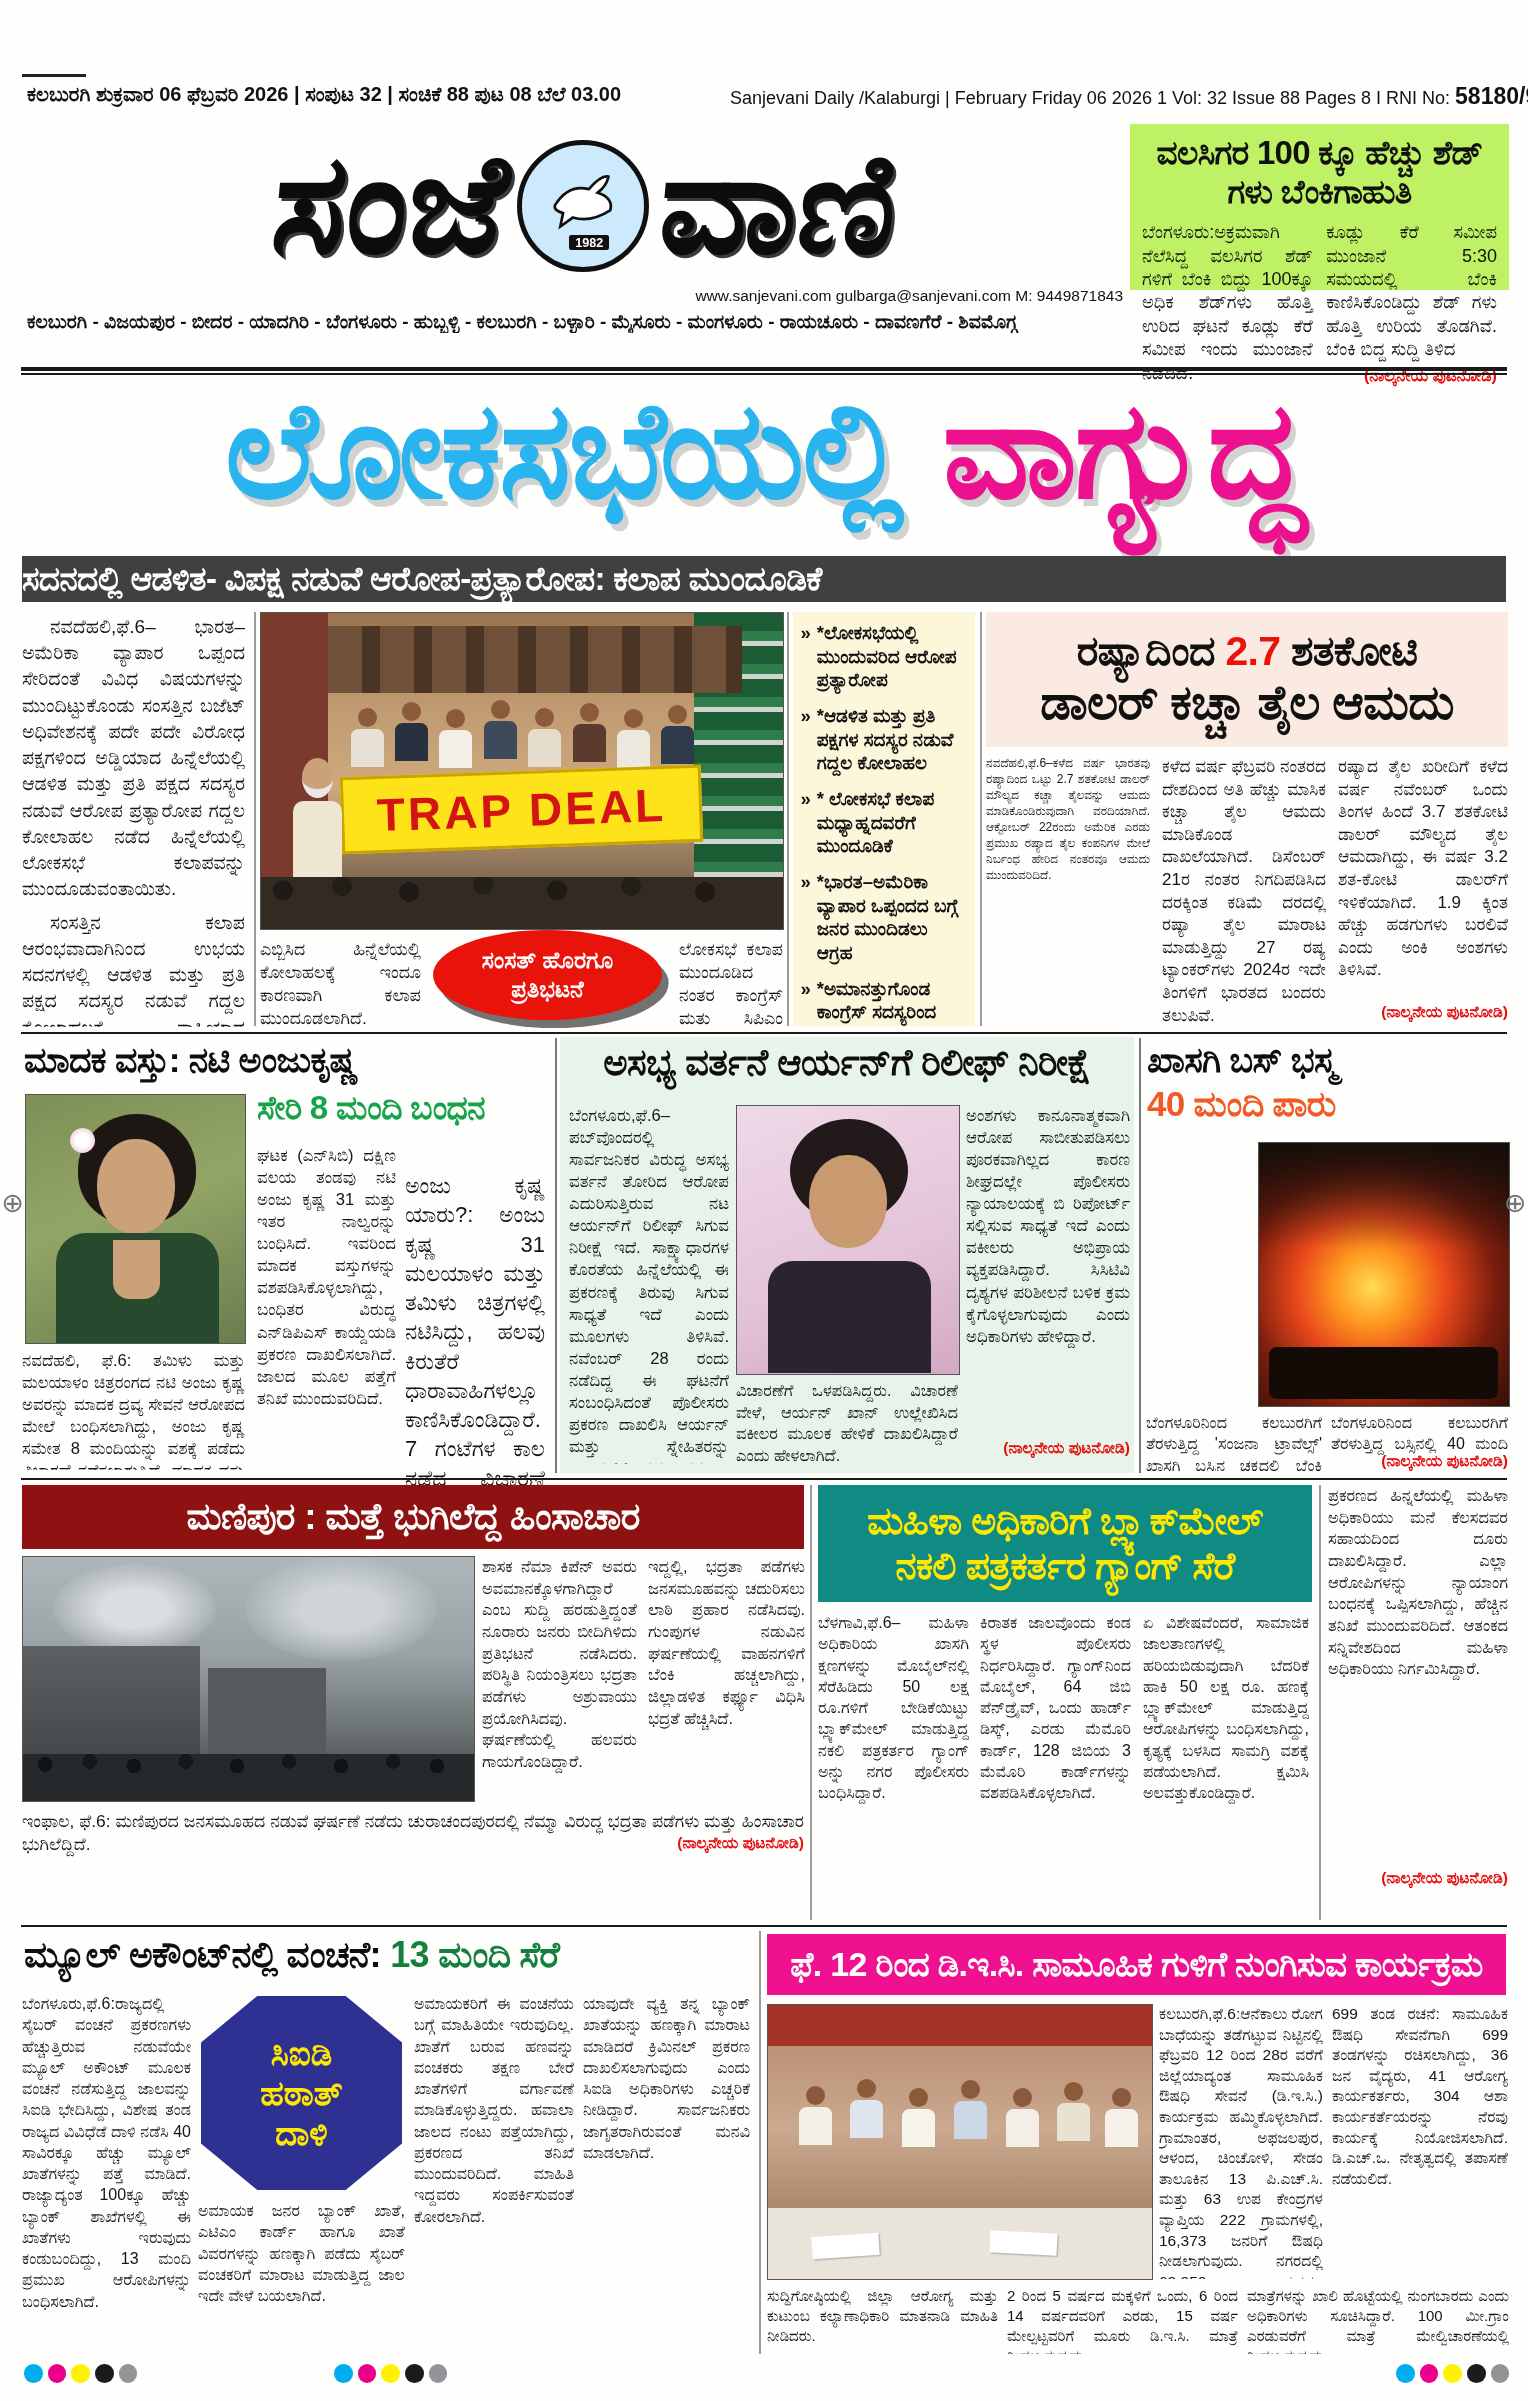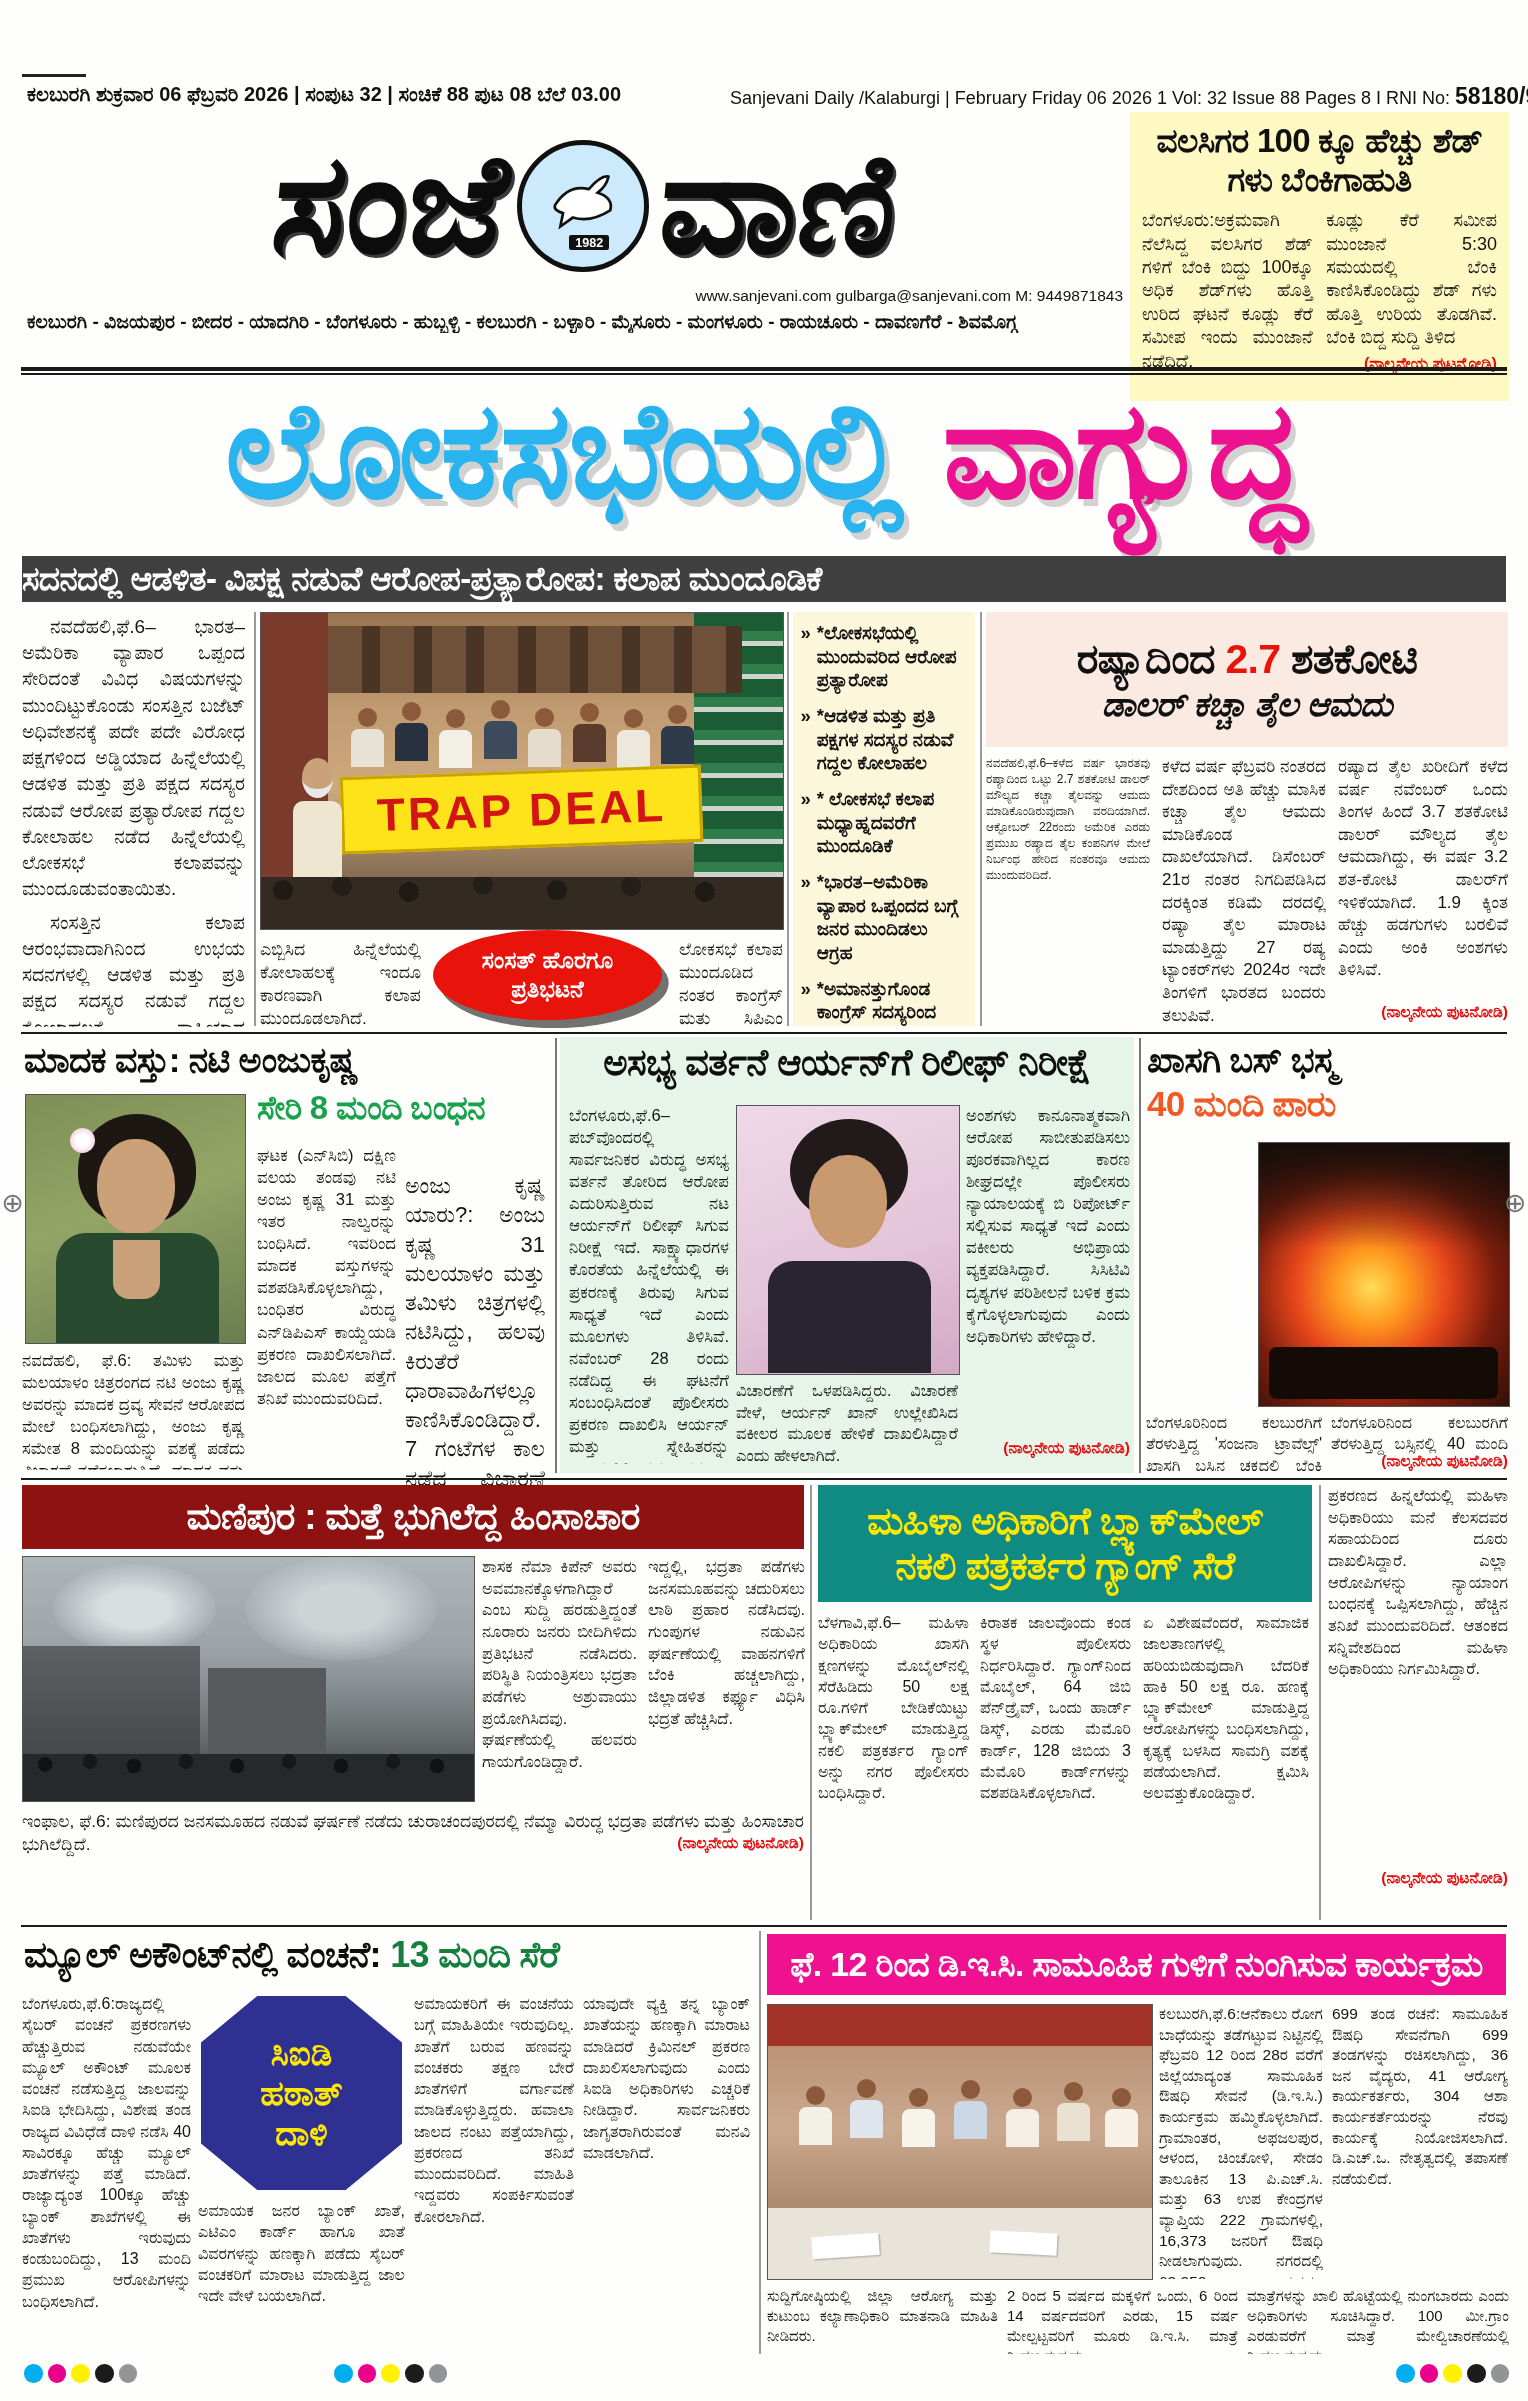--- a/index.html
+++ b/index.html
@@ -39,21 +39,21 @@
     <span style="font-size:139px;font-weight:900;color:#0c0c0c;transform:skewX(-5deg);text-shadow:3px 3px 0 #3a3a3a;">ಸಂಜೆ</span>
     <span style="position:relative;width:122px;height:122px;border-radius:50%;background:#cdeafc;border:5.2px solid #101010;display:flex;align-items:center;justify-content:center;flex-direction:column;">
       <svg width="89" height="74" viewBox="0 0 100 80">
         <path d="M18 48 Q33 24 56 30 Q70 14 78 16 Q76 26 66 34 Q84 40 80 54 Q58 68 38 62 L24 72 L27 57 Q16 54 18 48 Z" fill="#ffffff" stroke="#101010" stroke-width="3"></path>
       </svg>
       <span style="font-size:12.6px;font-weight:bold;background:#101010;color:#fff;padding:0.7px 6px;border-radius:2.2px;margin-left:12px;">1982</span>
     </span>
     <span style="font-size:139px;font-weight:900;color:#0c0c0c;transform:skewX(-5deg);text-shadow:3px 3px 0 #3a3a3a;">ವಾಣಿ</span>
   </div>
 
-  <div class="abs" style="left:1130px;top:112px;width:379px;height:289px;background:#fef9c3;padding:10.4px 12px;box-sizing:border-box;">
+  <div class="abs" style="left:1130px;top:124px;width:379px;height:166px;background:#bef264;padding:10.4px 12px;box-sizing:border-box;">
     <div style="font-size:33px;font-weight:900;text-align:center;line-height:1.18;letter-spacing:-0.7px;">ವಲಸಿಗರ 100 ಕ್ಕೂ ಹೆಚ್ಚು ಶೆಡ್ ಗಳು ಬೆಂಕಿಗಾಹುತಿ</div>
     <div style="display:flex;gap:13.3px;margin-top:9px;">
       <div style="width:50%;font-size:18px;text-align:justify;line-height:1.3;">ಬೆಂಗಳೂರು:ಅಕ್ರಮವಾಗಿ ನೆಲೆಸಿದ್ದ ವಲಸಿಗರ ಶೆಡ್ ಗಳಿಗೆ ಬೆಂಕಿ ಬಿದ್ದು 100ಕ್ಕೂ ಅಧಿಕ ಶೆಡ್‌ಗಳು ಹೊತ್ತಿ ಉರಿದ ಘಟನೆ ಕೂಡ್ಲು ಕೆರೆ ಸಮೀಪ ಇಂದು ಮುಂಜಾನೆ ನಡೆದಿದೆ.</div>
       <div style="width:50%;font-size:18px;text-align:justify;line-height:1.3;">
         <span>ಕೂಡ್ಲು ಕೆರೆ ಸಮೀಪ ಮುಂಜಾನೆ 5:30 ಸಮಯದಲ್ಲಿ ಬೆಂಕಿ ಕಾಣಿಸಿಕೊಂಡಿದ್ದು ಶೆಡ್ ಗಳು ಹೊತ್ತಿ ಉರಿಯ ತೊಡಗಿವೆ. ಬೆಂಕಿ ಬಿದ್ದ ಸುದ್ದಿ ತಿಳಿದ</span>
         <div class="note" style="text-align:right;font-size:16.3px;margin-top:3px;">(ನಾಲ್ಕನೇಯ ಪುಟನೋಡಿ)</div>
       </div>
     </div>
   </div>
 
@@ -153,21 +153,21 @@
       </div>
 
   </div>
 
   <div class="vr" style="left:980px;top:612px;height:414px;"></div>
 
   <div class="abs" style="left:986px;top:612px;width:522px;height:135px;background:#fbeae1;display:flex;flex-direction:column;align-items:center;justify-content:center;line-height:1.18;">
     <div style="font-size:41px;font-weight:900;letter-spacing:-0.7px;">
       <span>ರಷ್ಯಾದಿಂದ </span><span style="color:#e8140c;">2.7</span><span> ಶತಕೋಟಿ</span>
     </div>
-    <div style="font-size:34px;font-weight:900;letter-spacing:-0.7px;font-style:italic;">ಡಾಲರ್ ಕಚ್ಚಾ ತೈಲ ಆಮದು</div>
+    <div style="font-size:48px;font-weight:900;letter-spacing:-0.7px;">ಡಾಲರ್ ಕಚ್ಚಾ ತೈಲ ಆಮದು</div>
   </div>
   <div class="c" style="left:986px;top:756px;width:164px;height:271px;font-size:12px;">ನವದೆಹಲಿ,ಫೆ.6–ಕಳೆದ ವರ್ಷ ಭಾರತವು ರಷ್ಯಾದಿಂದ ಒಟ್ಟು 2.7 ಶತಕೋಟಿ ಡಾಲರ್ ಮೌಲ್ಯದ ಕಚ್ಚಾ ತೈಲವನ್ನು ಆಮದು ಮಾಡಿಕೊಂಡಿರುವುದಾಗಿ ವರದಿಯಾಗಿದೆ. ಆಕ್ಟೋಬರ್ 22ರಂದು ಅಮೆರಿಕ ಎರಡು ಪ್ರಮುಖ ರಷ್ಯಾದ ತೈಲ ಕಂಪನಿಗಳ ಮೇಲೆ ನಿರ್ಬಂಧ ಹೇರಿದ ನಂತರವೂ ಆಮದು ಮುಂದುವರಿದಿದೆ.</div>
   <div class="c" style="left:1162px;top:756px;width:164px;height:271px;font-size:17px;">ಕಳೆದ ವರ್ಷ ಫೆಬ್ರವರಿ ನಂತರದ ದೇಶದಿಂದ ಅತಿ ಹೆಚ್ಚು ಮಾಸಿಕ ಕಚ್ಚಾ ತೈಲ ಆಮದು ಮಾಡಿಕೊಂಡ ದಾಖಲೆಯಾಗಿದೆ. ಡಿಸೆಂಬರ್ 21ರ ನಂತರ ನಿಗದಿಪಡಿಸಿದ ದರಕ್ಕಿಂತ ಕಡಿಮೆ ದರದಲ್ಲಿ ರಷ್ಯಾ ತೈಲ ಮಾರಾಟ ಮಾಡುತ್ತಿದ್ದು 27 ರಷ್ಯ ಟ್ಯಾಂಕರ್‌ಗಳು 2024ರ ಇದೇ ತಿಂಗಳಿಗೆ ಭಾರತದ ಬಂದರು ತಲುಪಿವೆ.</div>
   <div class="c" style="left:1338px;top:756px;width:170px;height:244px;font-size:17px;">ರಷ್ಯಾದ ತೈಲ ಖರೀದಿಗೆ ಕಳೆದ ವರ್ಷ ನವೆಂಬರ್ ಒಂದು ತಿಂಗಳ ಹಿಂದೆ 3.7 ಶತಕೋಟಿ ಡಾಲರ್ ಮೌಲ್ಯದ ತೈಲ ಆಮದಾಗಿದ್ದು, ಈ ವರ್ಷ 3.2 ಶತ-ಕೋಟಿ ಡಾಲರ್‌ಗೆ ಇಳಿಕೆಯಾಗಿದೆ. 1.9 ಕ್ಕಿಂತ ಹೆಚ್ಚು ಹಡಗುಗಳು ಬರಲಿವೆ ಎಂದು ಅಂಕಿ ಅಂಶಗಳು ತಿಳಿಸಿವೆ.</div>
   <div class="abs note" style="left:1338px;top:1003px;width:170px;text-align:right;font-size:15.5px;">(ನಾಲ್ಕನೇಯ ಪುಟನೋಡಿ)</div>
 
   <div class="hr" style="top:1032px;height:2.2px;"></div>
 
   <div class="h" style="left:24px;top:1040px;font-size:35px;">ಮಾದಕ ವಸ್ತು: ನಟಿ ಅಂಜುಕೃಷ್ಣ</div>
   <div class="photo" style="left:25px;top:1094px;width:219px;height:248px;background:linear-gradient(160deg,#7d8f55 0%,#93a566 45%,#6b7d4f 100%);">

